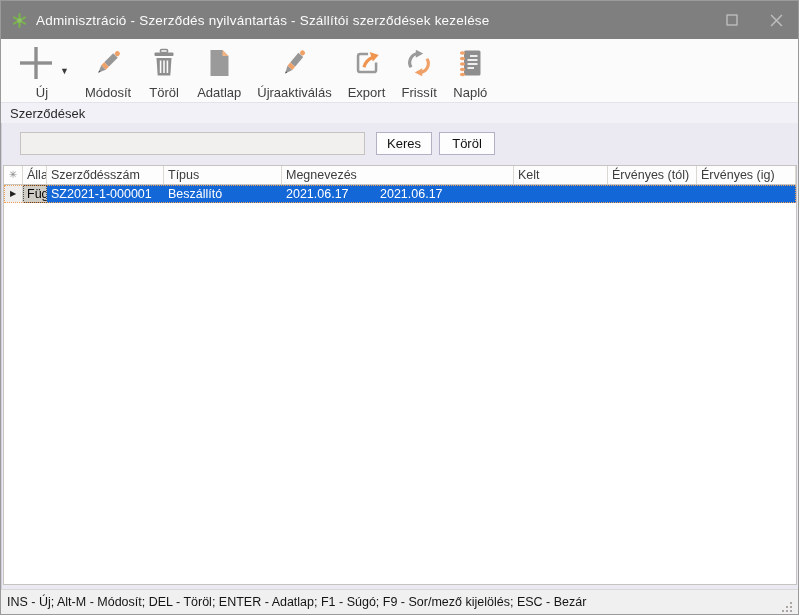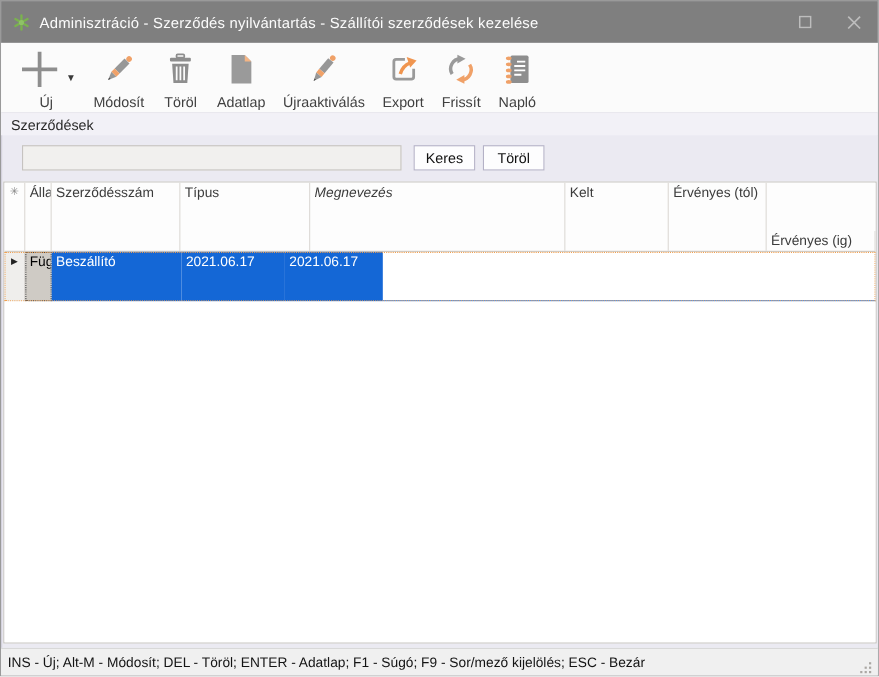--- a/index.html
+++ b/index.html
@@ -82,24 +82,24 @@
   .gh {
     border-right: 1px solid #dcd9d5; padding: 1px 0 0 4px;
     white-space: nowrap; overflow: hidden; line-height: 17px;
   }
   .gh.ind { padding: 0; text-align: center; color: #8a8a8a; font-size: 10px; line-height: 18px; }
 
   .col-ind { width: 19px; flex: 0 0 19px; }
   .col-1 { width: 24px; flex: 0 0 24px; }
   .col-2 { width: 117px; flex: 0 0 117px; }
   .col-3 { width: 118px; flex: 0 0 118px; }
-  .col-4 { width: 232px; flex: 0 0 232px; font-style: italic; }
+  .col-4 { width: 232px; flex: 0 0 232px; }
   .col-5 { width: 94px; flex: 0 0 94px; }
   .col-6 { width: 89px; flex: 0 0 89px; }
-  .col-7 { flex: 1; margin-top: 44px; }
+  .col-7 { flex: 1; }
 
   .grid-row {
     flex: 0 0 18px; display: flex;
     font-size: 12.5px; line-height: 16px;
   }
   .grid-row.selected { outline: 1px dotted #f0a050; outline-offset: -1px; }
   .gc { padding: 1px 0 0 4px; white-space: nowrap; overflow: hidden; }
   .gc.sel { background: #1467d6; color: #ffffff; }
   .gc.ind {
     background: #efeeec; border-right: 1px solid #d5d2ce;
@@ -307,20 +307,21 @@
         <div class="gh col-3">Típus</div>
         <div class="gh col-4">Megnevezés</div>
         <div class="gh col-5">Kelt</div>
         <div class="gh col-6">Érvényes (tól)</div>
         <div class="gh col-7">Érvényes (ig)</div>
       </div>
 
       <div class="grid-row selected">
         <div class="gc ind col-ind"><span>▶</span></div>
         <div class="gc focuscell col-1">Függő</div>
+        <div class="gc sel col-2">SZ2021-1-000001</div>
         <div class="gc sel col-3">Beszállító</div>
         <div class="gc sel col-5">2021.06.17</div>
         <div class="gc sel col-6">2021.06.17</div>
         <div class="gc sel col-7"></div>
       </div>
 
       <div class="grid-body-empty"></div>
 
     </div>
   </div>

